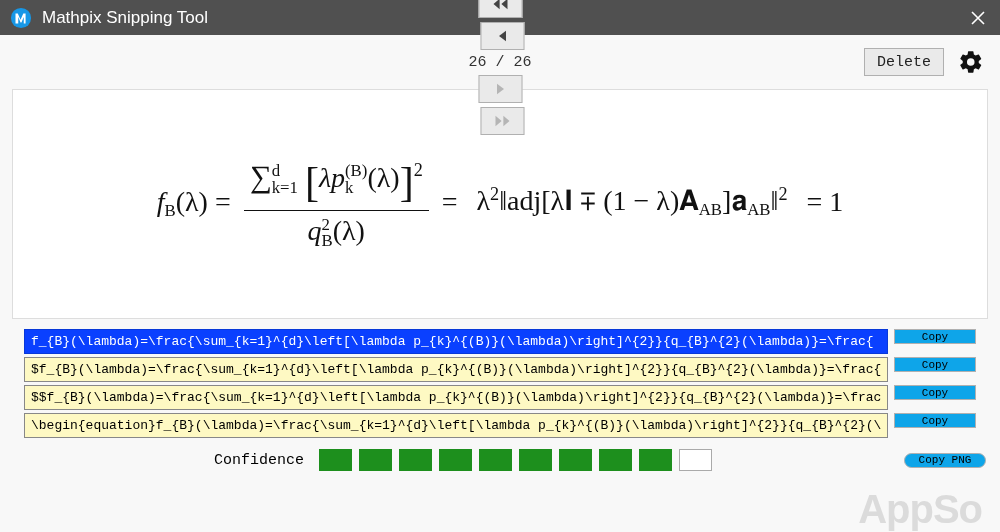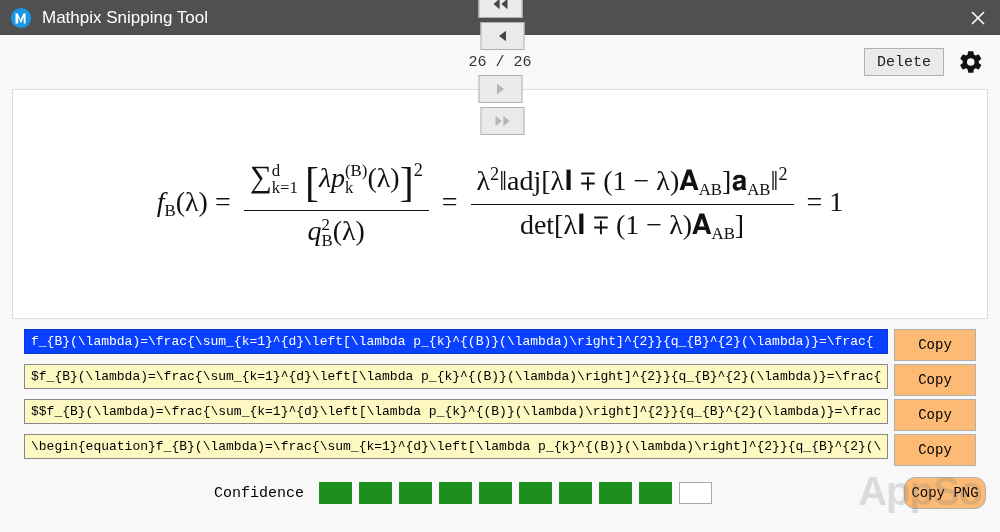--- a/index.html
+++ b/index.html
@@ -151,28 +151,28 @@
   height: 25px;
 }
 .latex-field.selected {
   background: #0A40FF;
   color: #fff;
   border-color: #0838d8;
 }
 .copy-btn {
   width: 82px;
   border: 1px solid #b0b0b0;
-  background: #fdba74;
+  background: #0ea5e9;
   font-family: "Courier New", monospace;
-  font-size: 14px;
+  font-size: 11px;
   display: flex;
   align-items: center;
   justify-content: center;
   cursor: pointer;
-  height: 32px;
+  height: 15px;
 }
 .footer {
   display: flex;
   align-items: center;
   padding: 8px 6px 0 6px;
 }
 .conf-label {
   font-family: Liberation Mono, monospace;
   font-size: 15px;
   margin-left: 200px;
@@ -189,21 +189,21 @@
   border: 1px solid #aaa;
 }
 .footer .copy-png {
   margin-left: auto;
   width: 82px;
   border-radius: 11px;
 }
 .watermark {
   position: absolute;
   right: 18px;
-  bottom: 18px;
+  bottom: 0;
   font-size: 40px;
   font-weight: 800;
   color: rgba(120,120,120,0.22);
   font-family: Arial, sans-serif;
   letter-spacing: -1px;
   pointer-events: none;
 }
 </style>
 </head>
 <body>
@@ -270,23 +270,20 @@
         </span>
         <span class="den">
           <span style="font-style:italic">q</span><span class="supsub"><span class="top">2</span><span class="bot">B</span></span><span>(λ)</span>
         </span>
       </span>
       <span> = </span>
       <span class="fraction">
         <span class="num">
           <span>λ</span><sup>2</sup><span>‖adj[λ𝐈 ∓ (1 − λ)𝐀</span><sub>AB</sub><span>]𝐚</span><sub>AB</sub><span>‖</span><sup>2</sup>
         </span>
-        <span class="den">
-          <span>det[λ𝐈 ∓ (1 − λ)𝐀</span><sub>AB</sub><span>]</span>
-        </span>
       </span>
       <span> = 1</span>
     </div>
   </div>
 
   <div class="latex-rows">
     <div class="latex-row">
       <div class="latex-field selected">f_{B}(\lambda)=\frac{\sum_{k=1}^{d}\left[\lambda p_{k}^{(B)}(\lambda)\right]^{2}}{q_{B}^{2}(\lambda)}=\frac{</div>
       <div class="copy-btn">Copy</div>
     </div>

